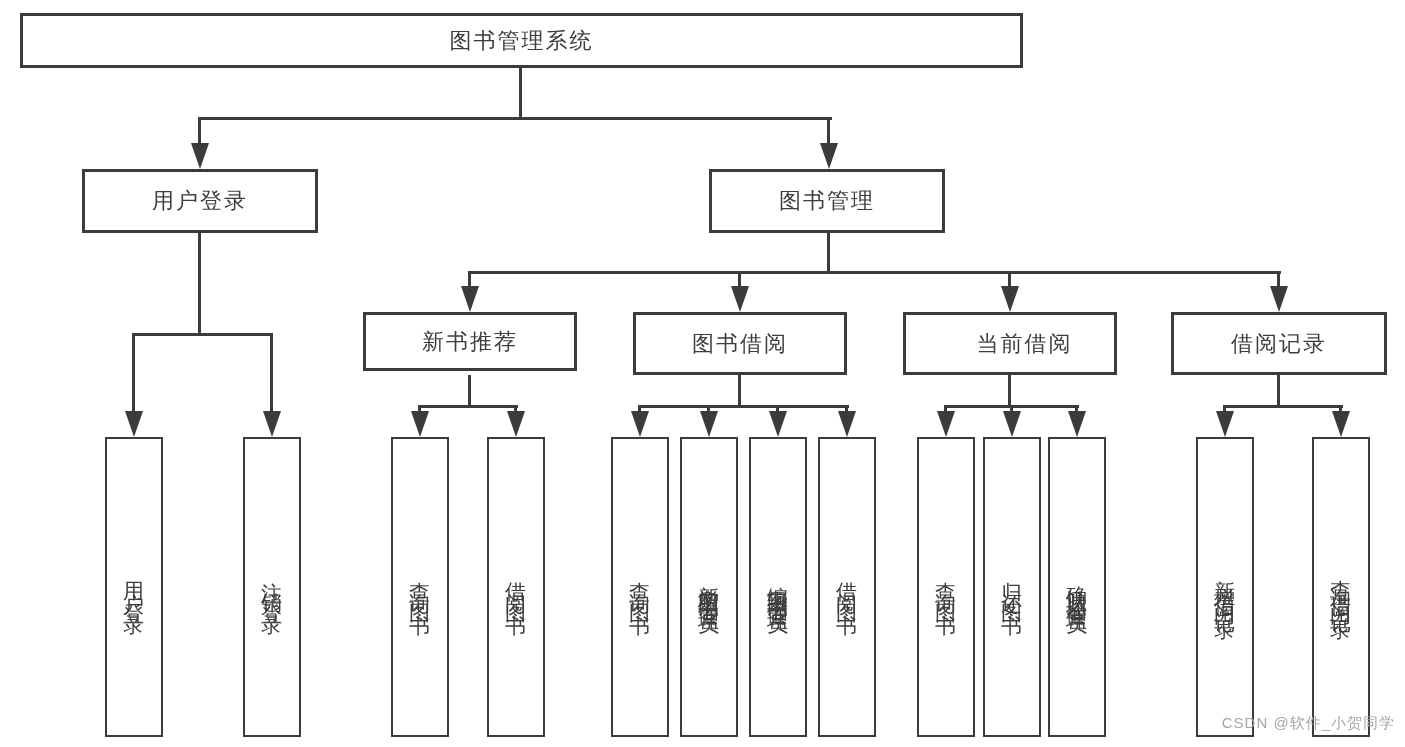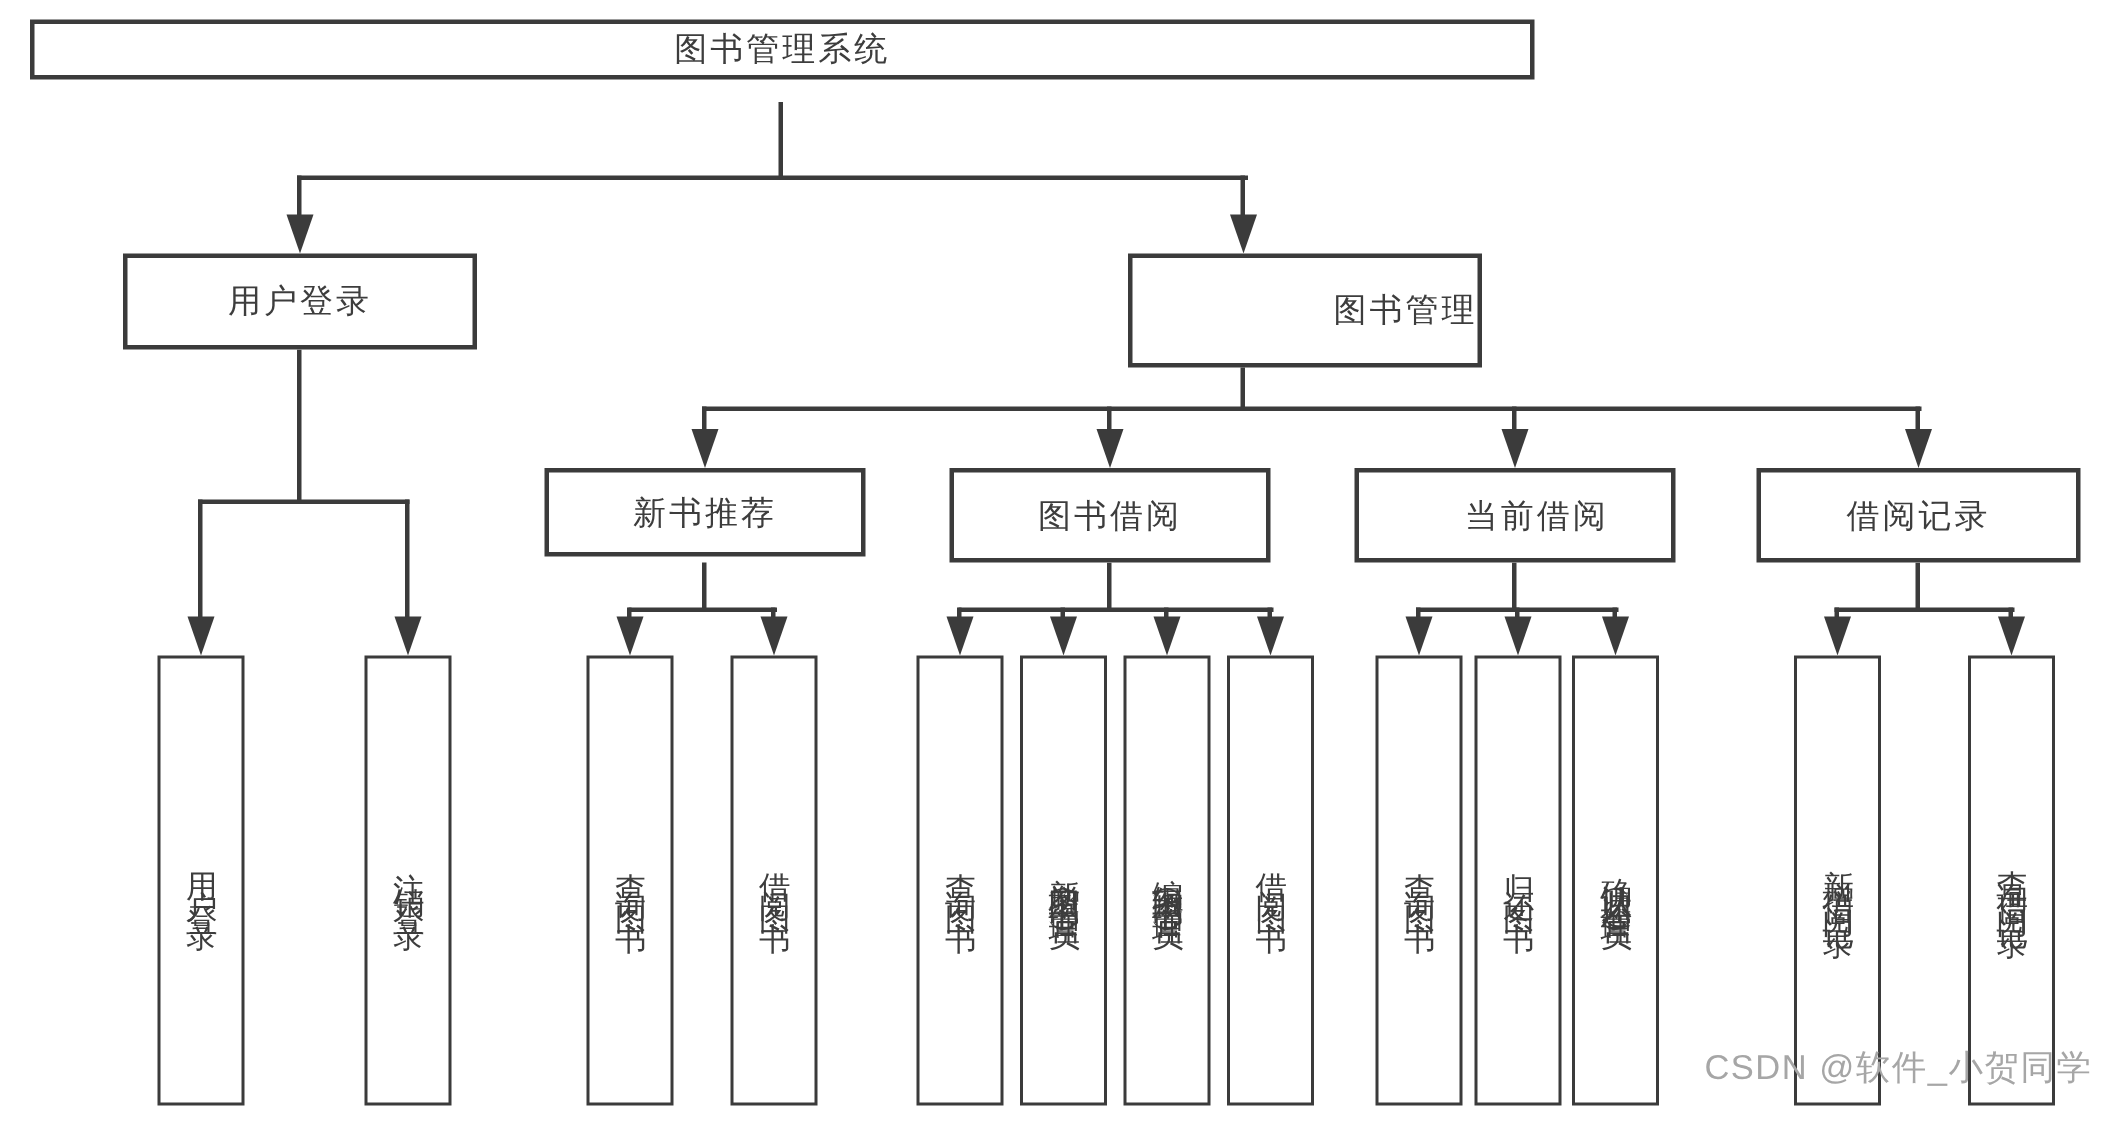--- a/index.html
+++ b/index.html
@@ -23,22 +23,22 @@
   }
   .vbox.mid .vlabel{letter-spacing:8px;}
   .vbox.dense .vlabel{letter-spacing:4px;}
   .line{position:absolute;background:#3b3b3b;}
   .arrow{
     position:absolute;width:0;height:0;
     border-left:9px solid transparent;border-right:9px solid transparent;
     border-top:26px solid #3b3b3b;
   }
   .watermark{
-    position:absolute;top:696px;right:10px;
-    color:#a6a6a6;font-size:23px;letter-spacing:1px;
+    position:absolute;top:714px;right:10px;
+    color:#a6a6a6;font-size:15px;letter-spacing:1px;
   }
 </style>
 </head>
 <body>
 
 <div class="stage">
 
   <div class="line" style="left:519px;top:68px;width:3px;height:52px;"></div>
   <div class="line" style="left:198px;top:117px;width:634px;height:3px;"></div>
   <div class="line" style="left:198px;top:117px;width:3px;height:31px;"></div>
@@ -91,28 +91,28 @@
   <div class="line" style="left:1075px;top:405px;width:3px;height:9px;"></div>
   <div class="arrow" style="left:1068px;top:411px;"></div>
 
   <div class="line" style="left:1277px;top:375px;width:3px;height:33px;"></div>
   <div class="line" style="left:1223px;top:405px;width:120px;height:3px;"></div>
   <div class="line" style="left:1223px;top:405px;width:3px;height:9px;"></div>
   <div class="arrow" style="left:1216px;top:411px;"></div>
   <div class="line" style="left:1339px;top:405px;width:3px;height:9px;"></div>
   <div class="arrow" style="left:1332px;top:411px;"></div>
 
-  <div class="hbox" style="left:20px;top:13px;width:1003px;height:40px;">
+  <div class="hbox" style="left:20px;top:13px;width:1003px;height:55px;">
     <span>图书管理系统</span>
   </div>
 
   <div class="hbox" style="left:82px;top:169px;width:236px;height:64px;">
     <span>用户登录</span>
   </div>
-  <div class="hbox" style="left:752px;top:169px;width:236px;height:76px;justify-content:flex-end;">
+  <div class="hbox" style="left:709px;top:169px;width:236px;height:64px;">
     <span>图书管理</span>
   </div>
 
   <div class="hbox" style="left:363px;top:312px;width:214px;height:59px;">
     <span>新书推荐</span>
   </div>
   <div class="hbox" style="left:633px;top:312px;width:214px;height:63px;">
     <span>图书借阅</span>
   </div>
   <div class="hbox" style="left:903px;top:312px;width:214px;height:63px;padding-left:29px;">

